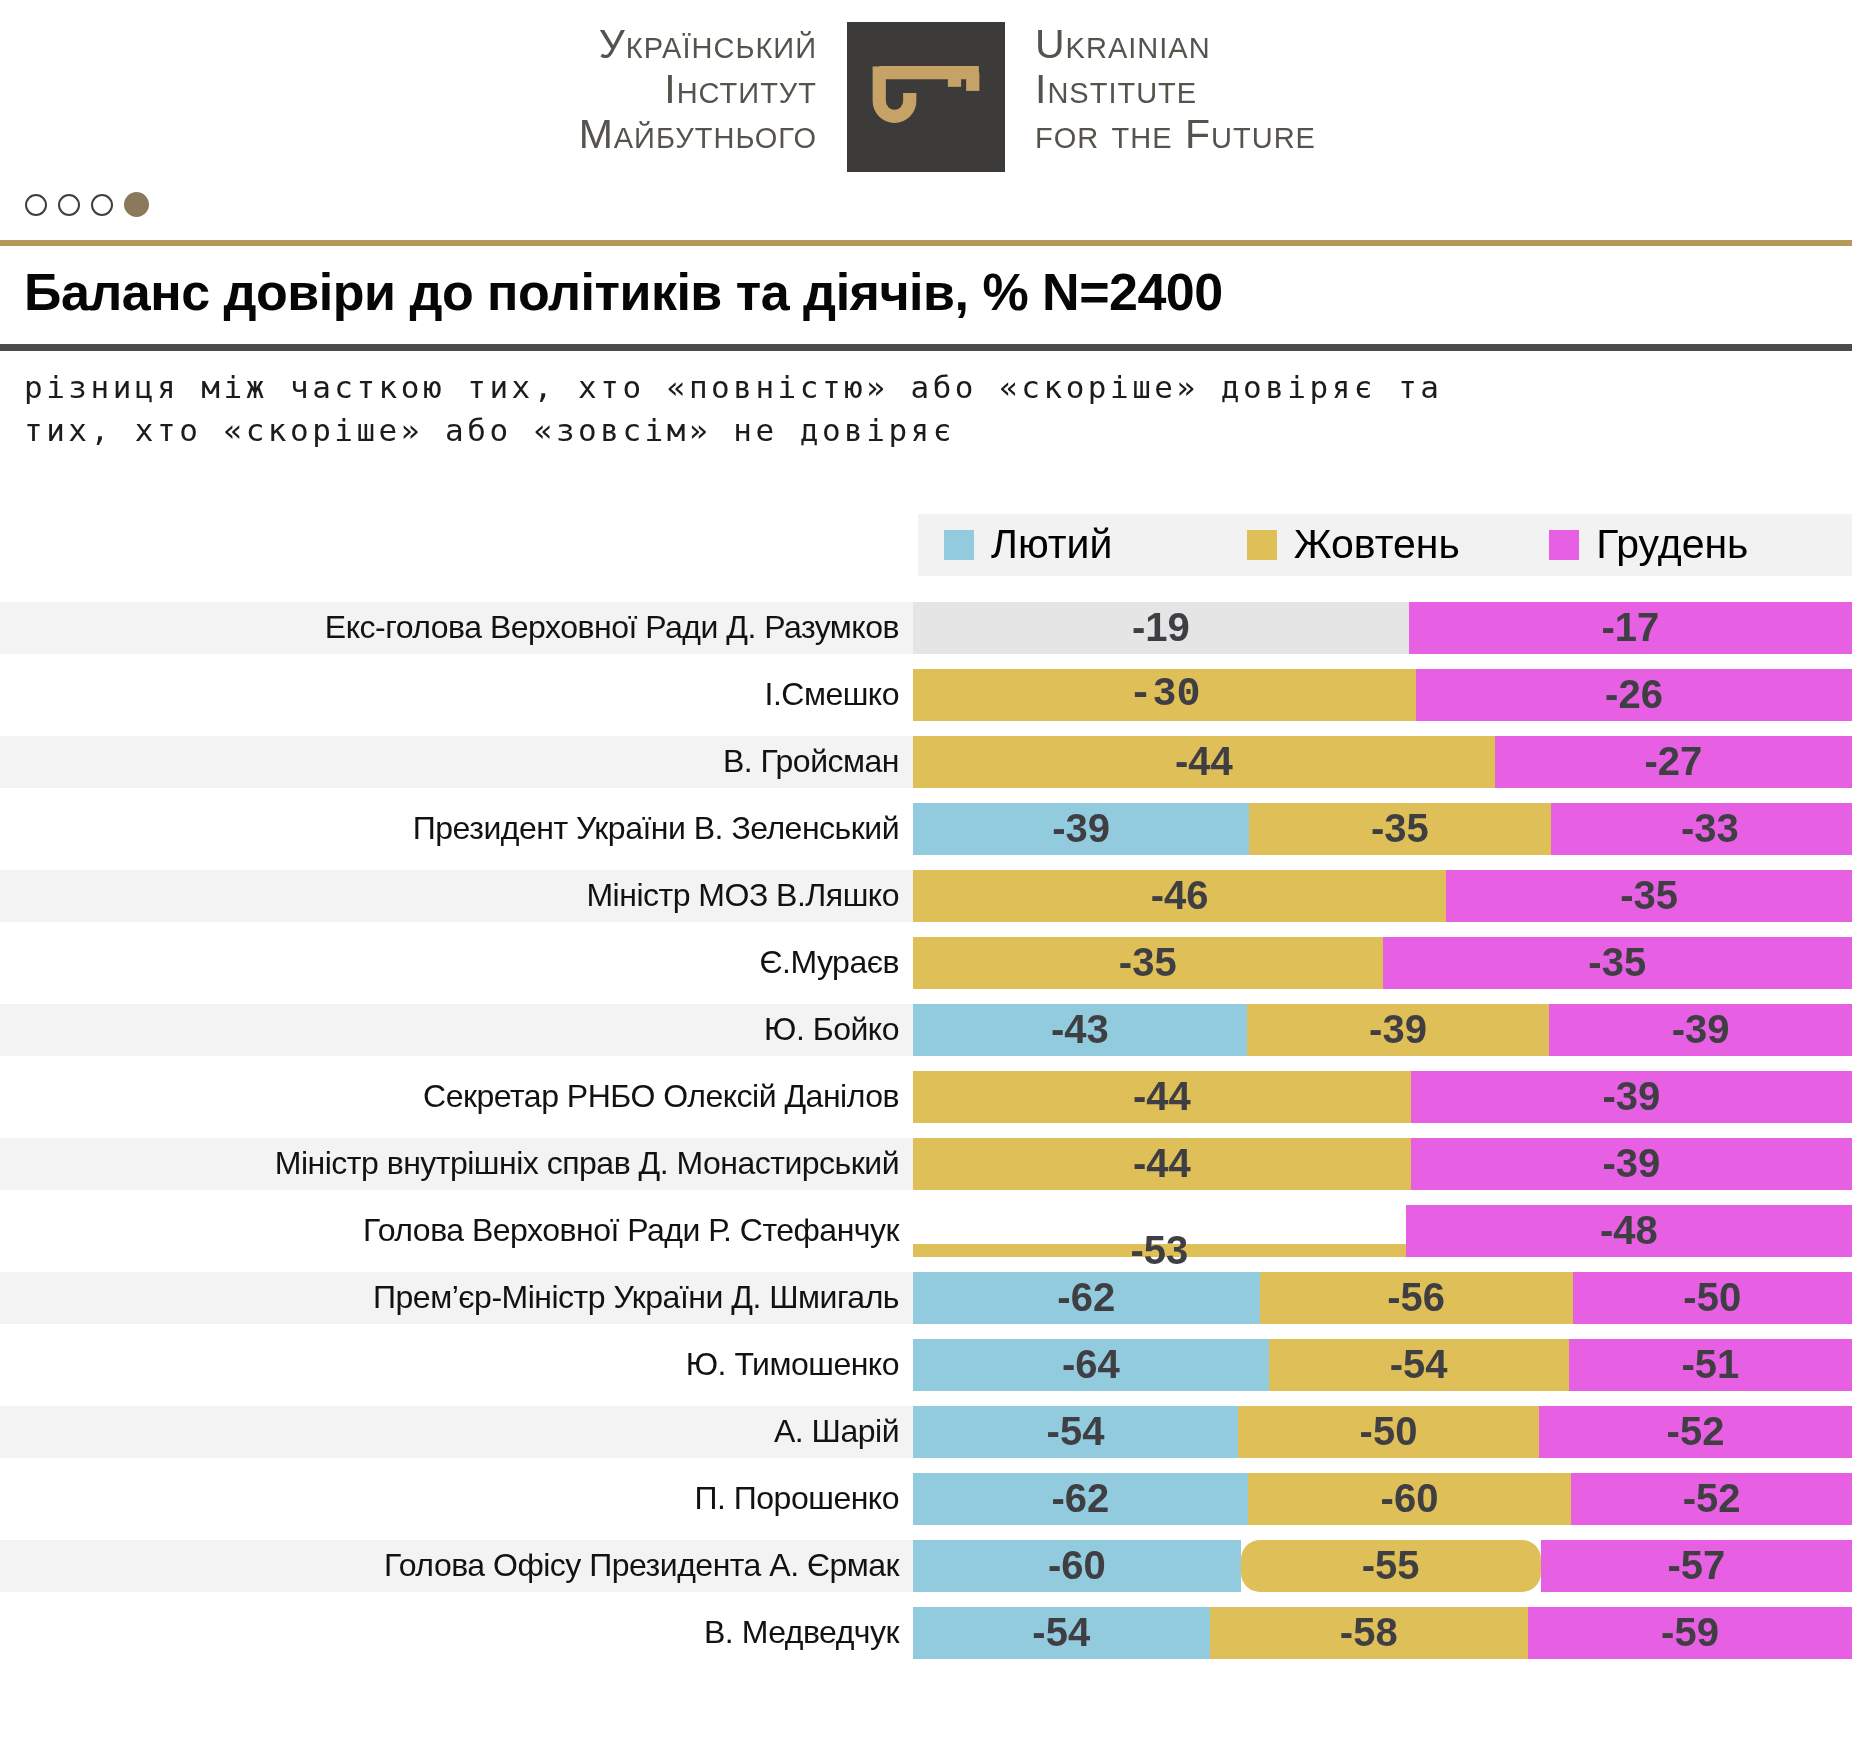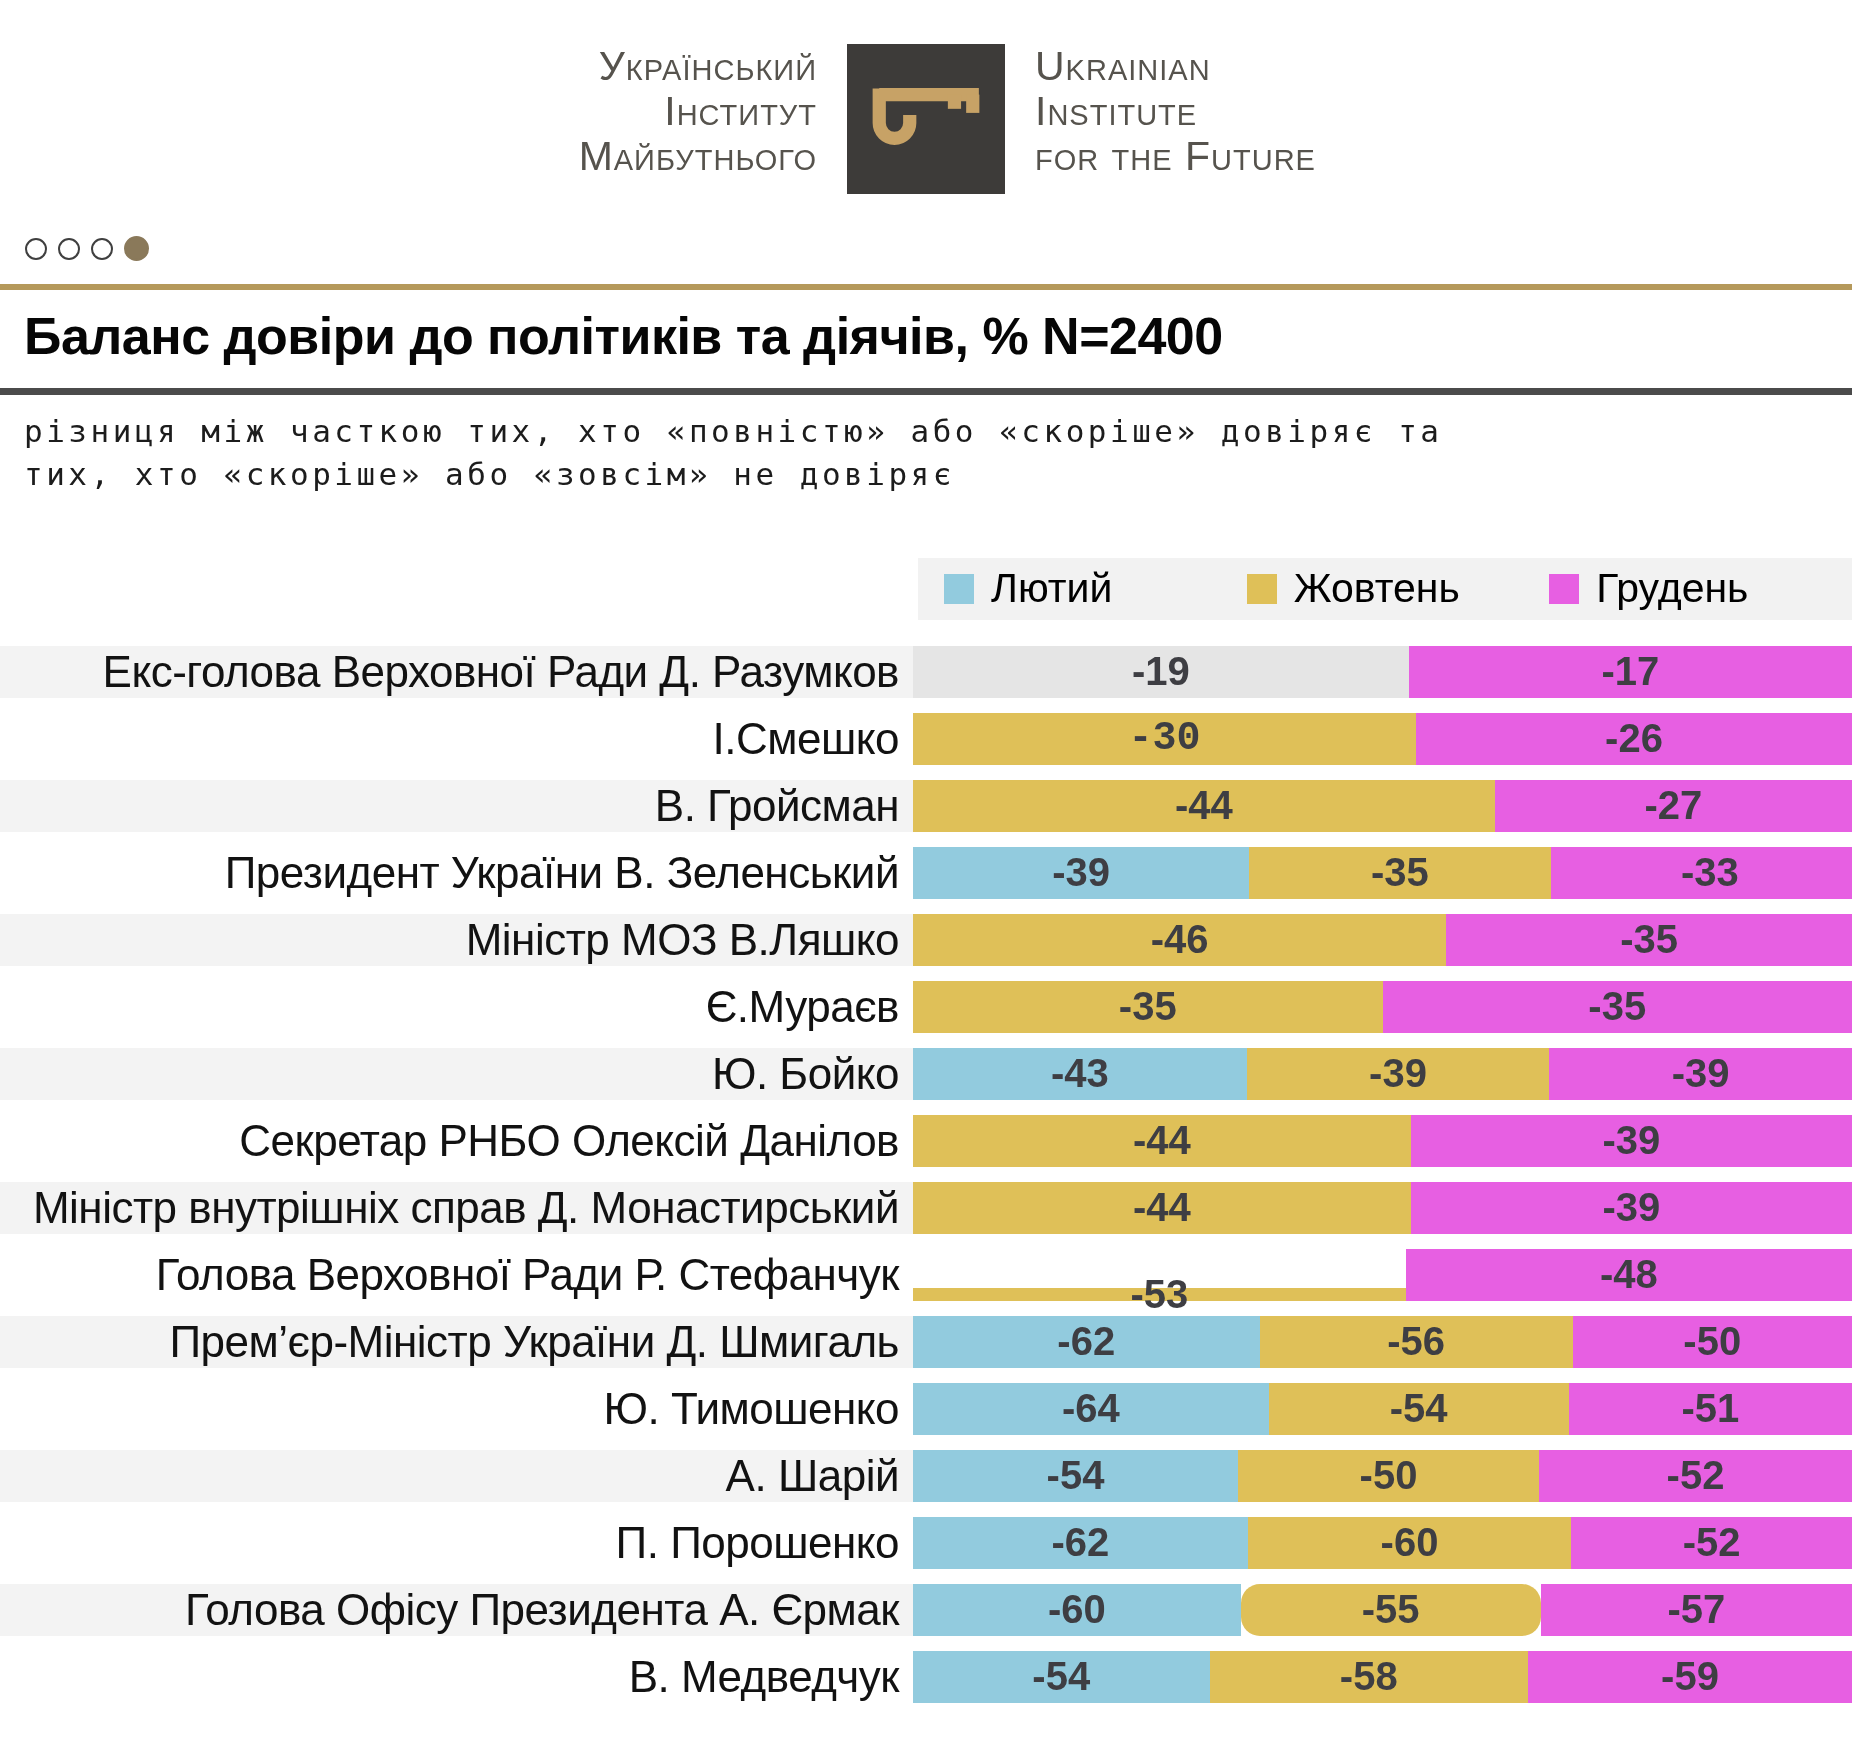--- a/index.html
+++ b/index.html
@@ -3,21 +3,21 @@
 <meta charset="utf-8">
 <style>
   html,body{margin:0;padding:0;}
   body{
     width:1852px;height:1739px;overflow:hidden;background:#ffffff;
     font-family:"Liberation Sans","DejaVu Sans",sans-serif;color:#151515;
     position:relative;
   }
   
   .header{position:relative;height:240px;}
-  .logo-wrap{display:flex;justify-content:center;align-items:flex-start;gap:30px;margin-top:44px;}
+  .logo-wrap{display:flex;justify-content:center;align-items:flex-start;gap:30px;padding-top:22px;}
   .logo-text{font-variant:small-caps;font-size:41px;line-height:1.1;color:#56534d;letter-spacing:1px;}
   .logo-left{width:340px;text-align:right;}
   .logo-right{width:340px;text-align:left;}
   .logo-square{width:158px;height:150px;background:#3d3b39;display:flex;align-items:center;justify-content:center;flex:0 0 auto;}
   .dots{position:absolute;left:25px;top:192px;display:flex;gap:11px;align-items:center;}
   .dot{width:22px;height:22px;border-radius:50%;border:2px solid #3f3f3f;background:#fff;box-sizing:border-box;}
   .dot.filled{background:#8a795a;border-color:#8a795a;width:25px;height:25px;}
   
   .rule-gold{height:6px;background:#b5995b;}
   .rule-dark{height:7px;background:#4b4b4b;}
@@ -28,21 +28,21 @@
   
   .legend{margin:62px 0 0 918px;width:934px;height:62px;background:#f2f2f2;
     display:flex;align-items:center;box-sizing:border-box;padding-left:26px;}
   .legend-item{display:flex;align-items:center;gap:17px;width:345px;font-size:41px;color:#000;}
   .swatch{width:30px;height:30px;flex:0 0 auto;}
   
   .chart{margin-top:26px;}
   .row{display:flex;height:52px;margin-bottom:15px;}
   .row:nth-child(odd) .row-label{background:#f3f3f3;}
   .row-label{width:913px;box-sizing:border-box;display:flex;align-items:center;justify-content:flex-end;
-    padding-right:14px;font-size:44px;letter-spacing:-0.5px;color:#121212;white-space:nowrap;}
+    padding-right:14px;font-size:32px;letter-spacing:-0.5px;color:#121212;white-space:nowrap;}
   .row-bars{flex:1;display:flex;}
   .seg{display:flex;align-items:center;justify-content:center;flex-basis:0;
     font-size:40px;font-weight:bold;color:#3e3e43;}
 </style>
 </head>
 <body>
 
 <div class="header">
   <div class="logo-wrap">
     <div class="logo-text logo-left">

